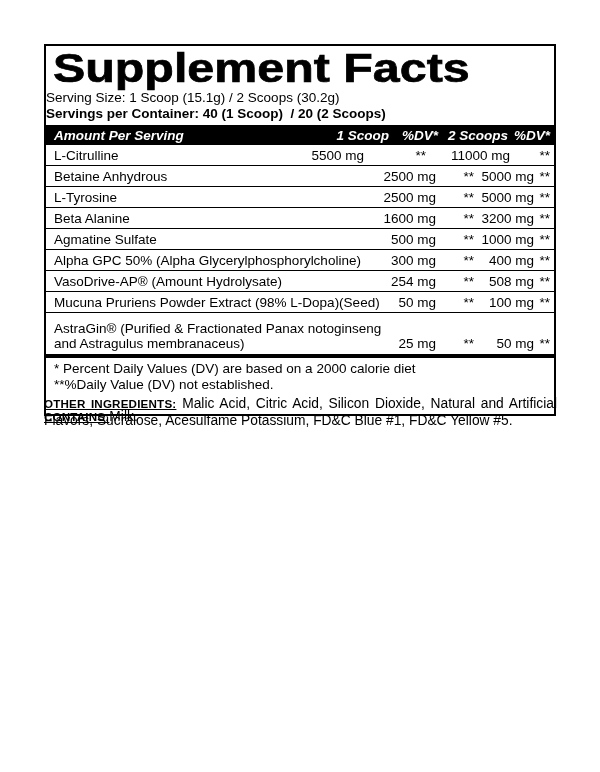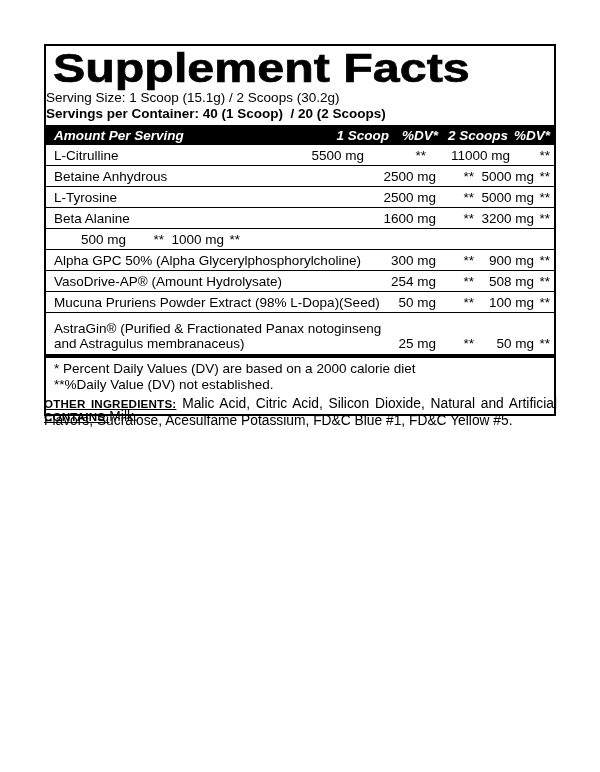--- a/index.html
+++ b/index.html
@@ -180,34 +180,38 @@
       <span class="n1">Beta Alanine</span>
 
     </span>
     <span class="col c1">1600 mg</span>
     <span class="col c2">**</span>
     <span class="col c3">3200 mg</span>
     <span class="col c4">**</span>
   </div>
 
   <div class="row">
+    <span class="cname">
+      <span class="n1">Agmatine Sulfate</span>
+
+    </span>
     <span class="col c1">500 mg</span>
     <span class="col c2">**</span>
     <span class="col c3">1000 mg</span>
     <span class="col c4">**</span>
   </div>
 
   <div class="row">
     <span class="cname">
       <span class="n1">Alpha GPC 50% (Alpha Glycerylphosphorylcholine)</span>
 
     </span>
     <span class="col c1">300 mg</span>
     <span class="col c2">**</span>
-    <span class="col c3">900 mg</span>
+    <span class="col c3">400 mg</span>
     <span class="col c4">**</span>
   </div>
 
   <div class="row">
     <span class="cname">
       <span class="n1">VasoDrive-AP® (Amount Hydrolysate)</span>
 
     </span>
     <span class="col c1">254 mg</span>
     <span class="col c2">**</span>

